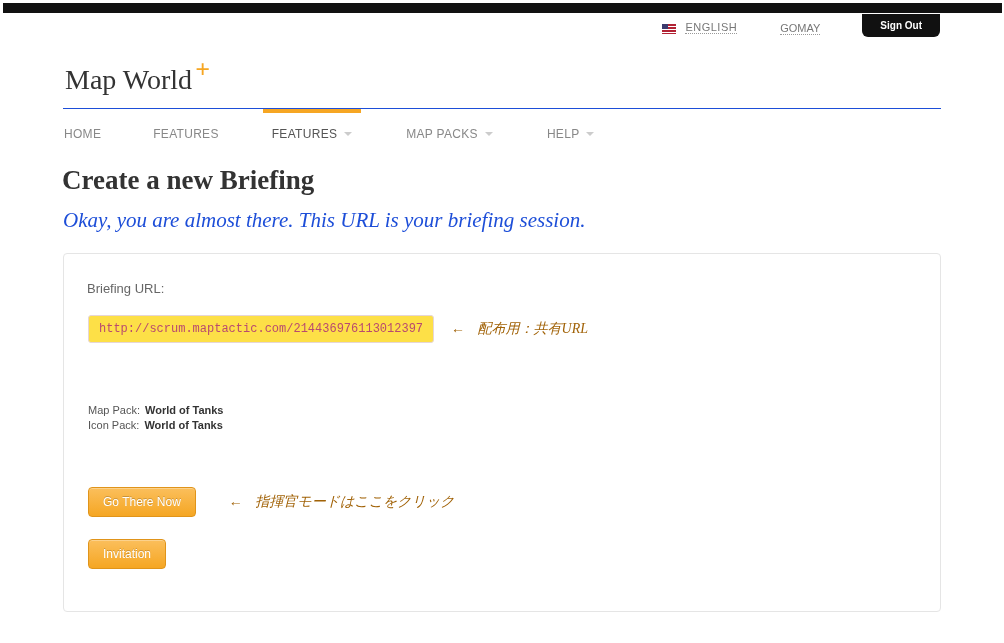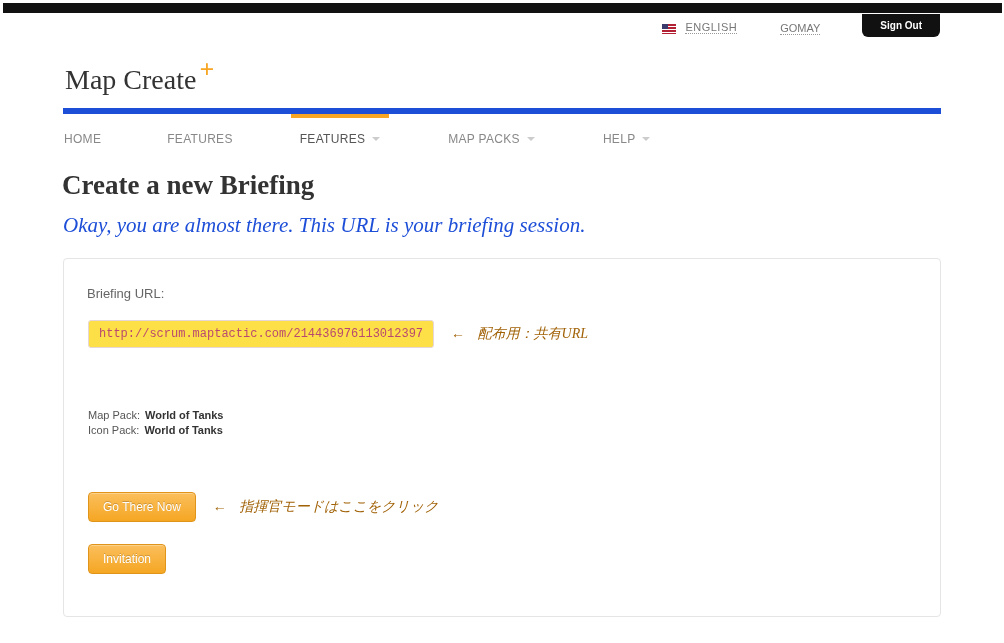--- a/index.html
+++ b/index.html
@@ -8,57 +8,57 @@
     .container { max-width: 920px; margin: 0 auto; padding: 0 20px; position: relative; }
     .top-bar { display: flex; justify-content: flex-end; align-items: center; padding: 4px 0; gap: 40px; font-family: Arial, sans-serif; font-size: 11px; }
     .flag-icon { width: 14px; height: 10px; display: inline-block; background: linear-gradient(to bottom, #b22234 0%, #b22234 15%, #fff 15%, #fff 30%, #b22234 30%, #b22234 45%, #fff 45%, #fff 60%, #b22234 60%, #b22234 75%, #fff 75%, #fff 90%, #b22234 90%); position: relative; vertical-align: middle; margin-right: 5px; }
     .flag-icon::before { content: ''; position: absolute; top: 0; left: 0; width: 6px; height: 5px; background: #3c3b6e; }
     .lang-link { color: #777; text-decoration: none; border-bottom: 1px dotted #999; letter-spacing: 0.5px; cursor: pointer; }
     .user-link { color: #777; text-decoration: none; border-bottom: 1px dotted #999; cursor: pointer; }
     .signout-btn { background: #111; color: #fff; border: none; border-radius: 0 0 6px 6px; padding: 6px 18px; font-size: 10px; font-weight: bold; cursor: pointer; margin-top: -4px; font-family: Arial, sans-serif; }
     .logo-area { padding: 20px 0 10px 0; }
     .logo { font-size: 28px; color: #333; font-weight: normal; position: relative; display: inline-block; }
     .logo-plus { position: absolute; top: -10px; right: -18px; color: #f6a623; font-size: 26px; font-weight: bold; }
-    .nav { border-top: 6px solid #1d4ed8; display: flex; gap: 64px; padding: 0; font-family: Arial, sans-serif; font-size: 12px; align-items: center; }
+    .nav { border-top: 1px solid #1d4ed8; display: flex; gap: 50px; padding: 0; font-family: Arial, sans-serif; font-size: 12px; align-items: center; }
     .nav-item { color: #888; text-decoration: none; padding: 16px 0 12px 0; letter-spacing: 0.3px; cursor: pointer; display: inline-flex; align-items: center; gap: 5px; position: relative; }
     .nav-item.active { color: #555; }
     .nav-item.active::before { content: ''; position: absolute; top: -1px; left: -8px; right: -8px; height: 4px; background: #f6a623; }
     .caret-down { width: 0; height: 0; border-left: 4px solid transparent; border-right: 4px solid transparent; border-top: 4px solid #ccc; display: inline-block; }
     .page-title { font-size: 27px; color: #333; font-weight: bold; margin: 10px 0 12px 0; }
     .page-subtitle { font-size: 21px; color: #1d4ed8; font-style: italic; margin-bottom: 20px; }
     .card { border: 1px solid #e5e5e5; border-radius: 4px; padding: 26px 22px 40px 22px; font-family: Arial, sans-serif; }
     .label-text { font-size: 13px; color: #666; margin-bottom: 18px; }
     .url-row { display: flex; align-items: center; gap: 14px; margin-bottom: 60px; }
     .url-box { border: 1px solid #e6d6d6; background: #fde047; padding: 6px 10px; font-family: 'Courier New', monospace; font-size: 12px; color: #b94a6f; border-radius: 3px; }
     .annotation { font-size: 14px; color: #a16207; font-style: italic; font-family: Georgia, serif; }
     .annotation .arrow { font-style: normal; margin-right: 8px; }
     .pack-line { font-size: 11px; color: #555; margin-bottom: 3px; }
     .pack-line strong { color: #333; font-weight: bold; }
-    .btn-row { display: flex; align-items: center; gap: 14px; margin-top: 55px; }
+    .btn-row { display: flex; align-items: center; gap: 30px; margin-top: 55px; }
     .btn-orange { background: linear-gradient(to bottom, #fbbf5c, #f5a623); border: 1px solid #e0941a; color: #fff; padding: 7px 14px; font-size: 12px; border-radius: 4px; cursor: pointer; font-family: Arial, sans-serif; text-shadow: 0 -1px 0 rgba(0,0,0,0.2); box-shadow: inset 0 1px 0 rgba(255,255,255,0.3); }
     .btn-row2 { margin-top: 20px; }
   </style>
 </head>
 <body>
 
 <div class="top-black-bar"></div>
 
 <div class="container">
   <div class="top-bar">
     <span>
       <span class="flag-icon"></span>
       <a class="lang-link">ENGLISH</a>
     </span>
     <a class="user-link">GOMAY</a>
     <button class="signout-btn">Sign Out</button>
   </div>
 
   <div class="logo-area">
     <span class="logo">
-      <span>Map Create</span>
+      <span>Map World</span>
       <span class="logo-plus">+</span>
     </span>
   </div>
 
   <nav class="nav">
     <a class="nav-item">HOME</a>
     <a class="nav-item">FEATURES</a>
     <a class="nav-item active">
       <span>FEATURES</span>
       <span class="caret-down"></span>

